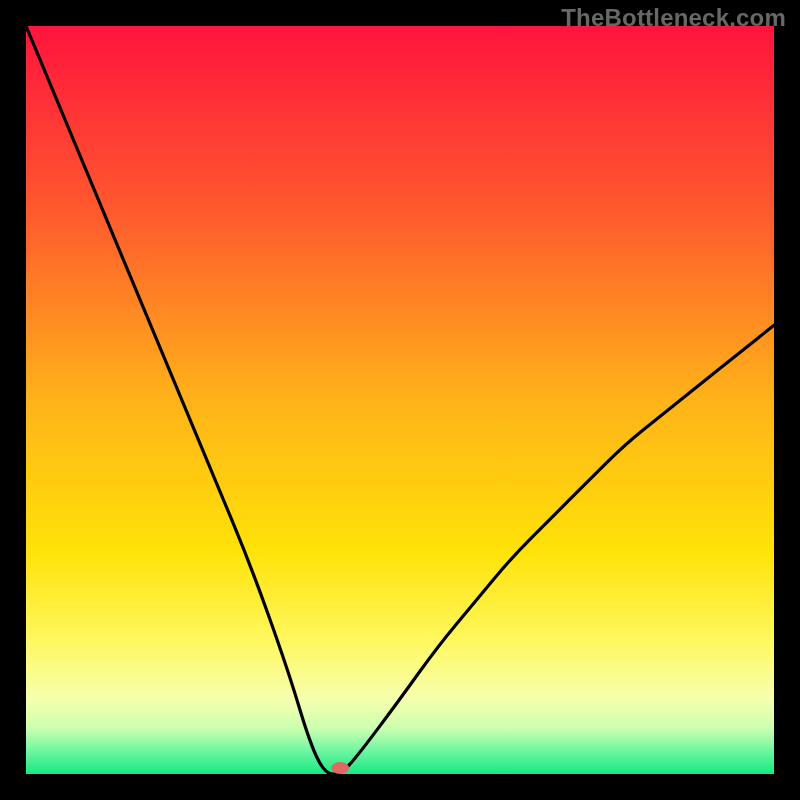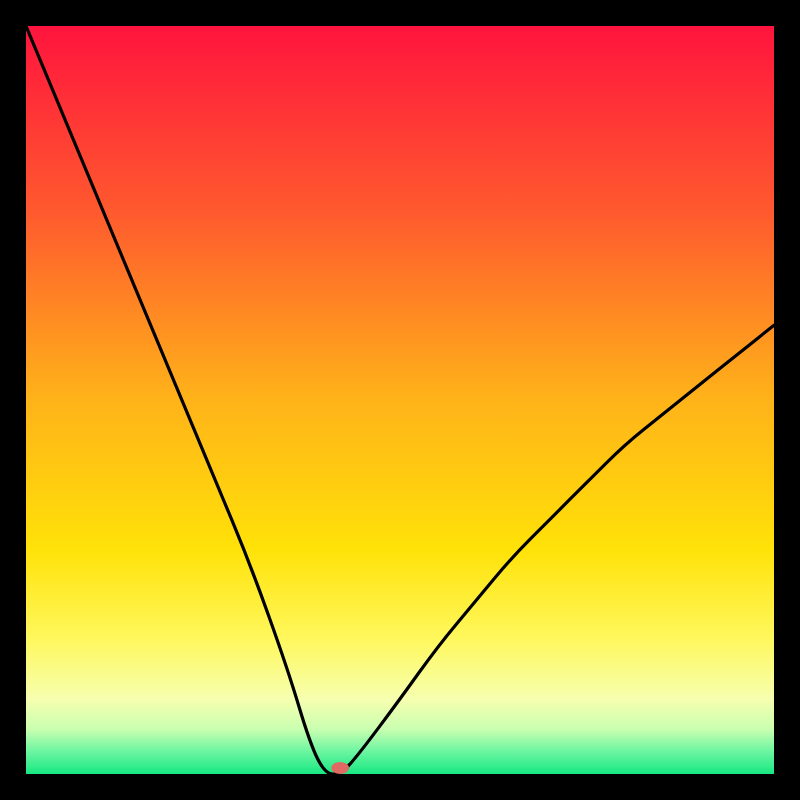--- a/index.html
+++ b/index.html
@@ -36,20 +36,21 @@
   .plot svg {
     display: block;
     width: 748px;
     height: 748px;
   }
 </style>
 </head>
 <body>
 
 <div class="frame">
+  <div class="watermark">TheBottleneck.com</div>
   <div class="plot">
     <svg viewBox="0 0 748 748">
       <defs>
         <linearGradient id="bg-grad" x1="0" y1="0" x2="0" y2="1">
             <stop offset="0%" stop-color="#ff143d"></stop>
             <stop offset="25%" stop-color="#ff5a2e"></stop>
             <stop offset="50%" stop-color="#ffb319"></stop>
             <stop offset="70%" stop-color="#ffe208"></stop>
             <stop offset="82%" stop-color="#fff85e"></stop>
             <stop offset="90%" stop-color="#f6ffaf"></stop>

